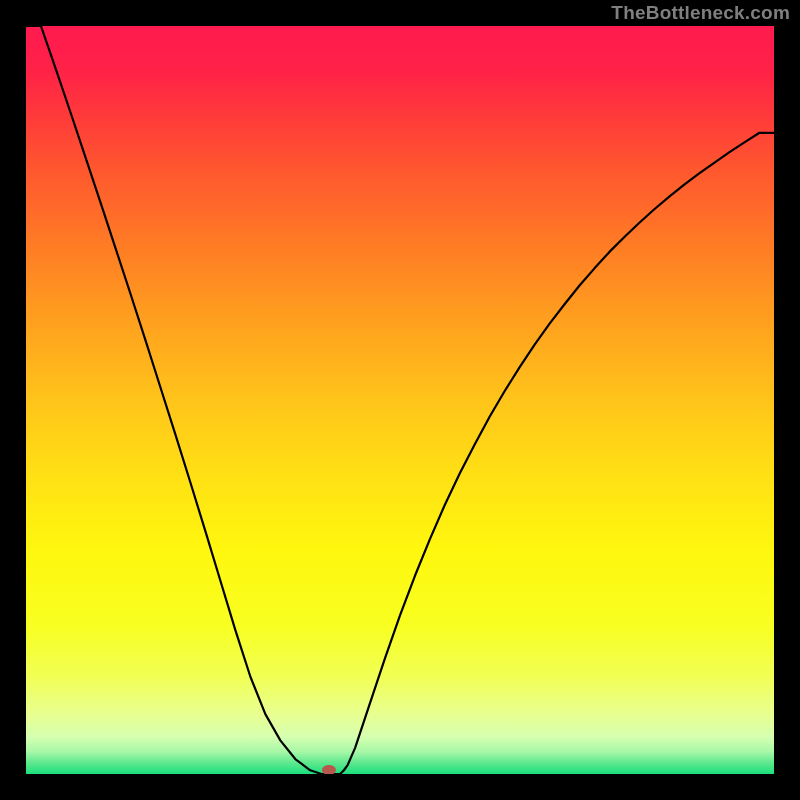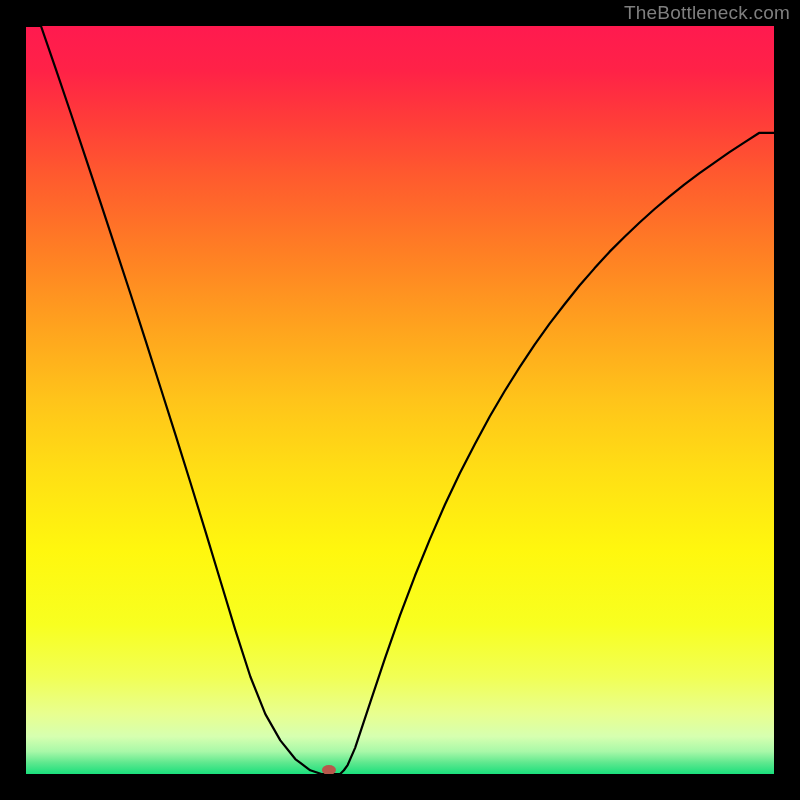--- a/index.html
+++ b/index.html
@@ -23,21 +23,21 @@
     top: 26px;
     width: 748px;
     height: 748px;
   }
   .watermark {
     position: absolute;
     top: 2px;
     right: 10px;
     color: #7f7f7f;
     font-size: 19px;
-    font-weight: 400;
+    font-weight: 700;
     letter-spacing: 0.2px;
   }
   svg { display: block; }
 </style>
 </head>
 <body>
 
 <div class="frame">
   <div class="plot">
     <svg id="chart-svg" width="748" height="748" viewBox="0 0 748 748">

